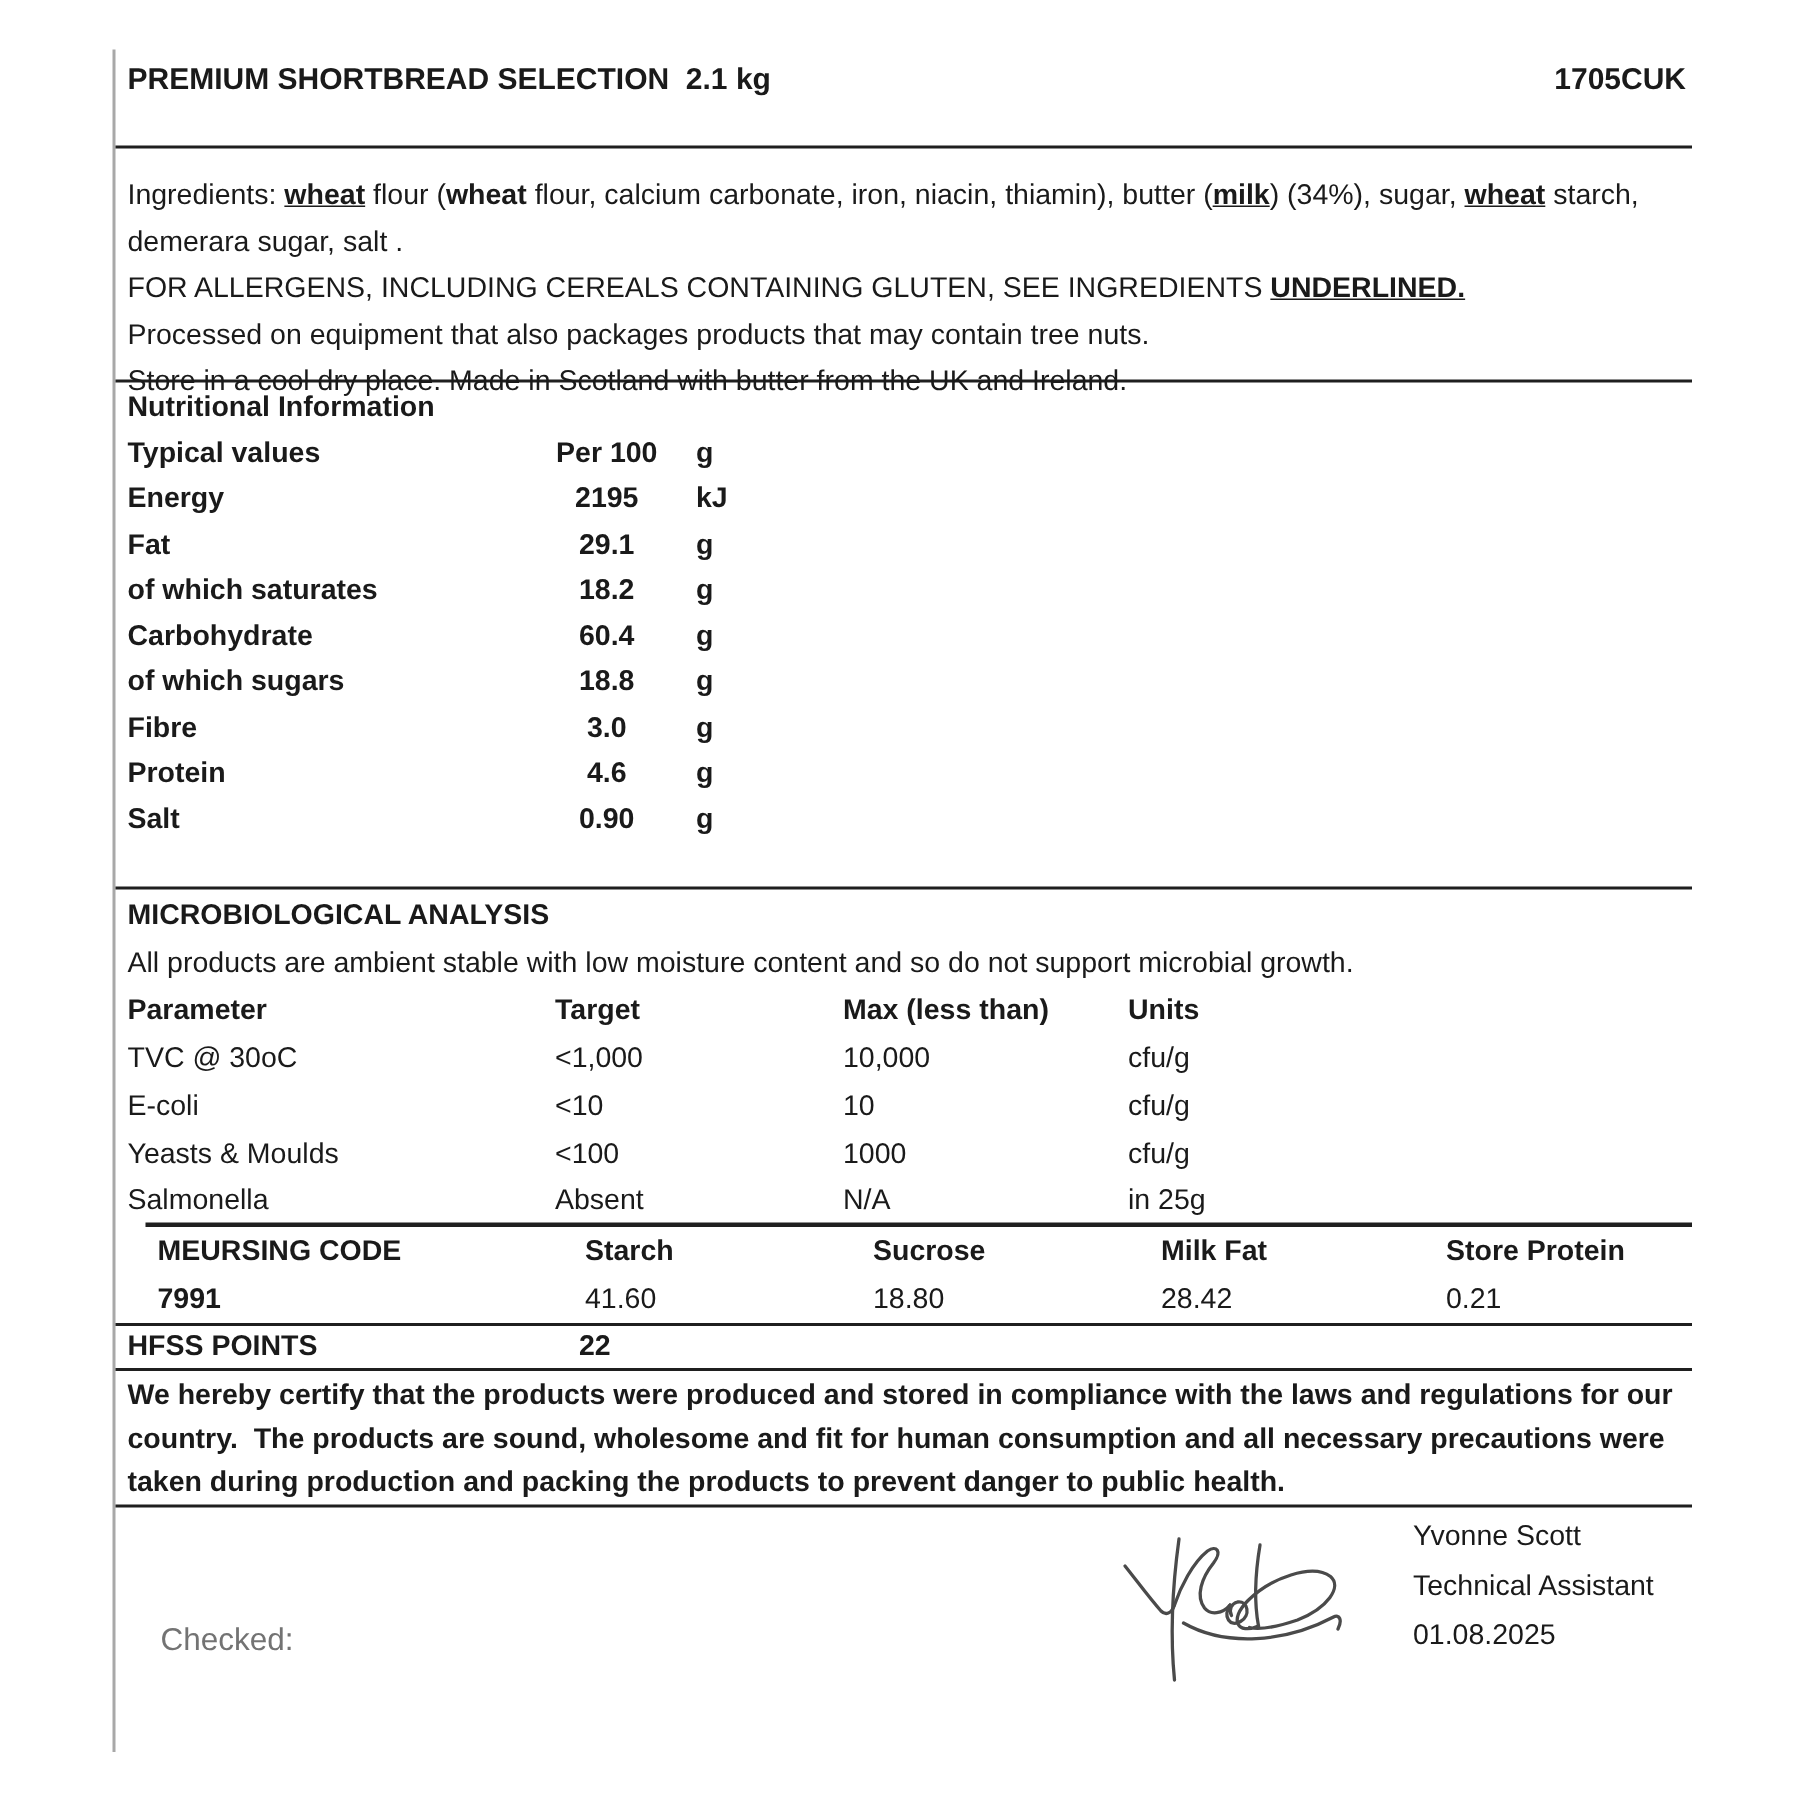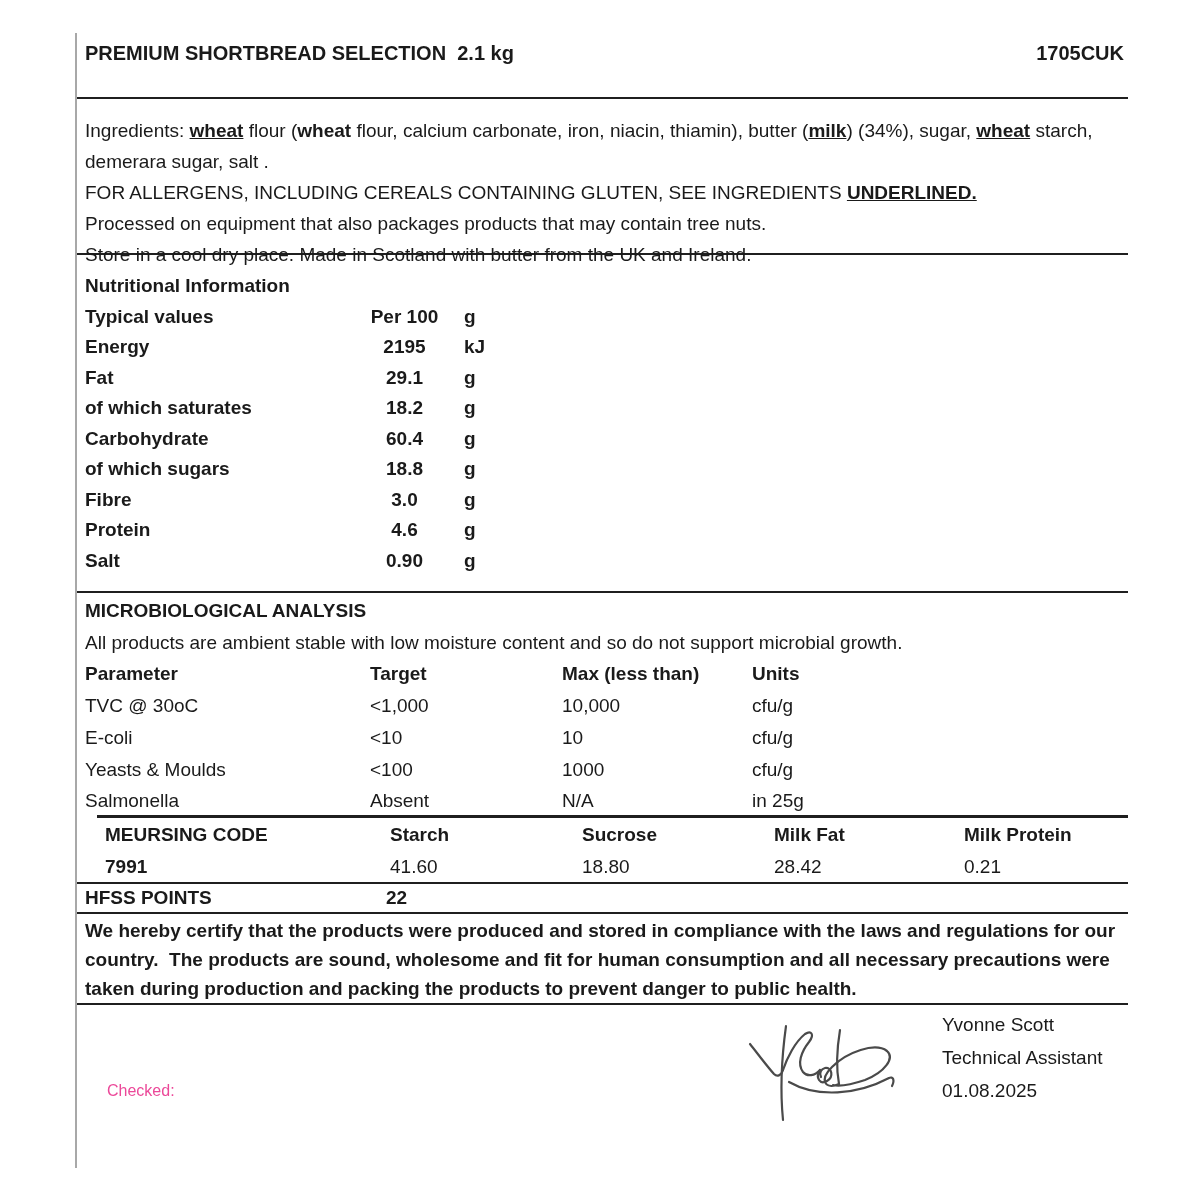--- a/index.html
+++ b/index.html
@@ -24,21 +24,21 @@
   .sec-header { height: 64px; display: flex; justify-content: space-between; align-items: flex-start; padding-top: 9px; padding-right: 4px; }
   .sec-header .title, .sec-header .code { font-weight: bold; font-size: 20px; white-space: pre; }
 
   
   .sec-ingredients { height: 156px; line-height: 31px; padding-top: 16px; }
   .sec-ingredients p { max-width: 1042px; }
   .seg-b { font-weight: bold; }
   .seg-bu { font-weight: bold; text-decoration: underline; }
 
   
-  .sec-nutrition { height: 338px; padding-top: 16px; font-weight: bold; }
+  .sec-nutrition { height: 338px; padding-top: 2px; font-weight: bold; }
   .n-row { display: flex; line-height: 30.5px; }
   .n-label { flex: 0 0 272px; }
   .n-value { flex: 0 0 95px; text-align: center; }
   .n-unit  { flex: 0 0 auto; margin-left: 12px; }
 
   
   .sec-micro { height: 224px; padding-top: 2px; }
   .m-line { line-height: 31.7px; }
   .m-title { font-weight: bold; }
   .m-grid { display: grid; grid-template-columns: 285px 192px 190px auto; line-height: 31.7px; }
@@ -53,21 +53,21 @@
   
   .sec-hfss { height: 30px; }
   .h-grid { display: grid; grid-template-columns: 285px auto; line-height: 27px; font-weight: bold; gap: 16px; }
 
   
   .sec-cert { height: 91px; padding-top: 2px; }
   .sec-cert p { font-weight: bold; line-height: 29px; max-width: 1045px; white-space: pre-wrap; }
 
   
   .sec-sign { height: 165px; position: relative; }
-  .checked { position: absolute; left: 30px; top: 77px; color: #ec4899; font-size: 16px; }
+  .checked { position: absolute; left: 30px; top: 77px; color: #737373; font-size: 21px; }
   .signature { position: absolute; left: 660px; top: 5px; width: 165px; height: 118px; }
   .signature svg { width: 100%; height: 100%; }
   .signer { position: absolute; left: 865px; top: 3px; font-weight: normal; line-height: 33px; }
 </style>
 </head>
 <body>
 
 <div class="page">
   <div class="doc">
 
@@ -185,21 +185,21 @@
           </div>
         </div>
     </div>
 
     <div class="sec sec-meursing rule-3">
       <div class="mc-grid head">
         <span>MEURSING CODE</span>
         <span>Starch</span>
         <span>Sucrose</span>
         <span>Milk Fat</span>
-        <span>Milk Protein</span>
+        <span>Store Protein</span>
       </div>
       <div class="mc-grid">
         <span class="first">7991</span>
         <span>41.60</span>
         <span>18.80</span>
         <span>28.42</span>
         <span>0.21</span>
       </div>
     </div>
 

